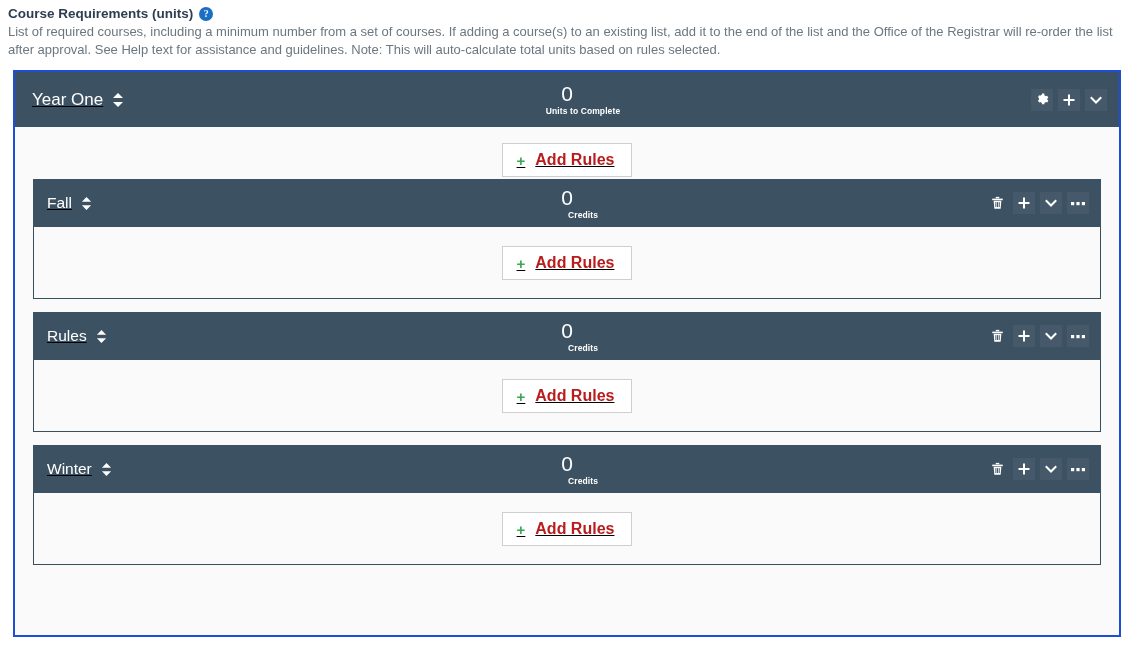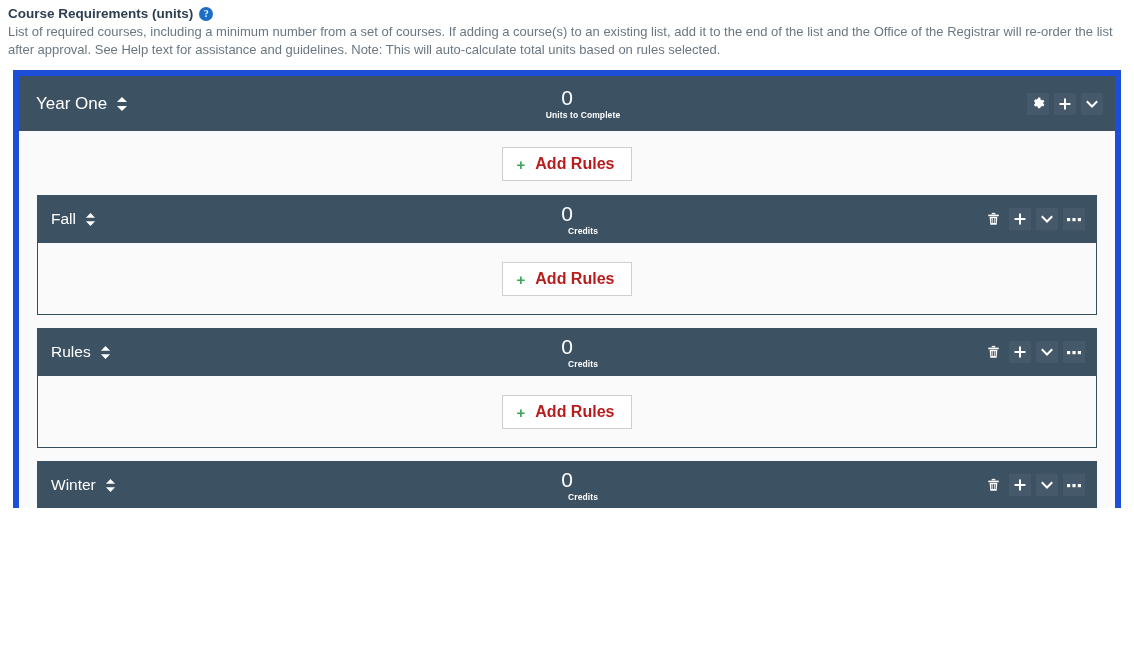--- a/index.html
+++ b/index.html
@@ -4,21 +4,21 @@
 <style>
   * { box-sizing: border-box; }
   html, body {
     margin: 0; padding: 0;
     width: 1134px; height: 650px;
     background: #ffffff;
     font-family: "Liberation Sans", sans-serif;
     -webkit-font-smoothing: antialiased;
   }
 
-  .page { width: 1134px; height: 508px; position: relative; overflow: hidden; background:#fff; }
+  .page { width: 1134px; height: 650px; position: relative; overflow: hidden; background:#fff; }
 
   
   .sect-head { padding: 6px 8px 0 8px; }
   .sect-title-row { display: flex; align-items: center; gap: 6px; }
   .sect-title {
     font-size: 13.5px; font-weight: bold; color: #2c3e50; letter-spacing: 0;
   }
   .help-icon {
     width: 14px; height: 14px; border-radius: 50%;
     background: #1a6fc4; color: #fff;
@@ -29,22 +29,23 @@
   .sect-desc {
     margin-top: 2px;
     font-size: 13px; color: #6b7780; line-height: 1.35;
     max-width: 1122px;
   }
 
   
   .year-panel {
     position: absolute; left: 13px; top: 70px;
     width: 1108px; height: 567px;
-    border: 6px solid #1d4ed8;
+    border: 2px solid #1d4ed8;
     background: #fafafa;
+    text-decoration: underline;
   }
   .year-head {
     position: relative;
     height: 55px;
     background: #3c5263;
     display: flex; align-items: center;
   }
   .year-title {
     margin-left: 17px;
     display: flex; align-items: center; gap: 9px;
@@ -161,21 +162,21 @@
 
     <div class="year-body">
 
       <div class="addrow">
         <button class="add-btn">
           <span class="plus">+</span>
           <span class="txt">Add Rules</span>
         </button>
       </div>
 
-      <div id="terms-host" style="margin-top:14px;">
+      <div id="terms-host" style="margin-top:2px;">
   <div class="term">
     <div class="term-head">
       <div class="term-title">
         <span>Fall</span>
         <span class="sort-icon">
           <svg width="11" height="15" viewBox="0 0 12 16" aria-hidden="true">
             <path d="M6 1 L11 6 L1 6 Z" fill="#ffffff"></path>
             <path d="M6 15 L11 10 L1 10 Z" fill="#ffffff"></path>
           </svg>
         </span>

